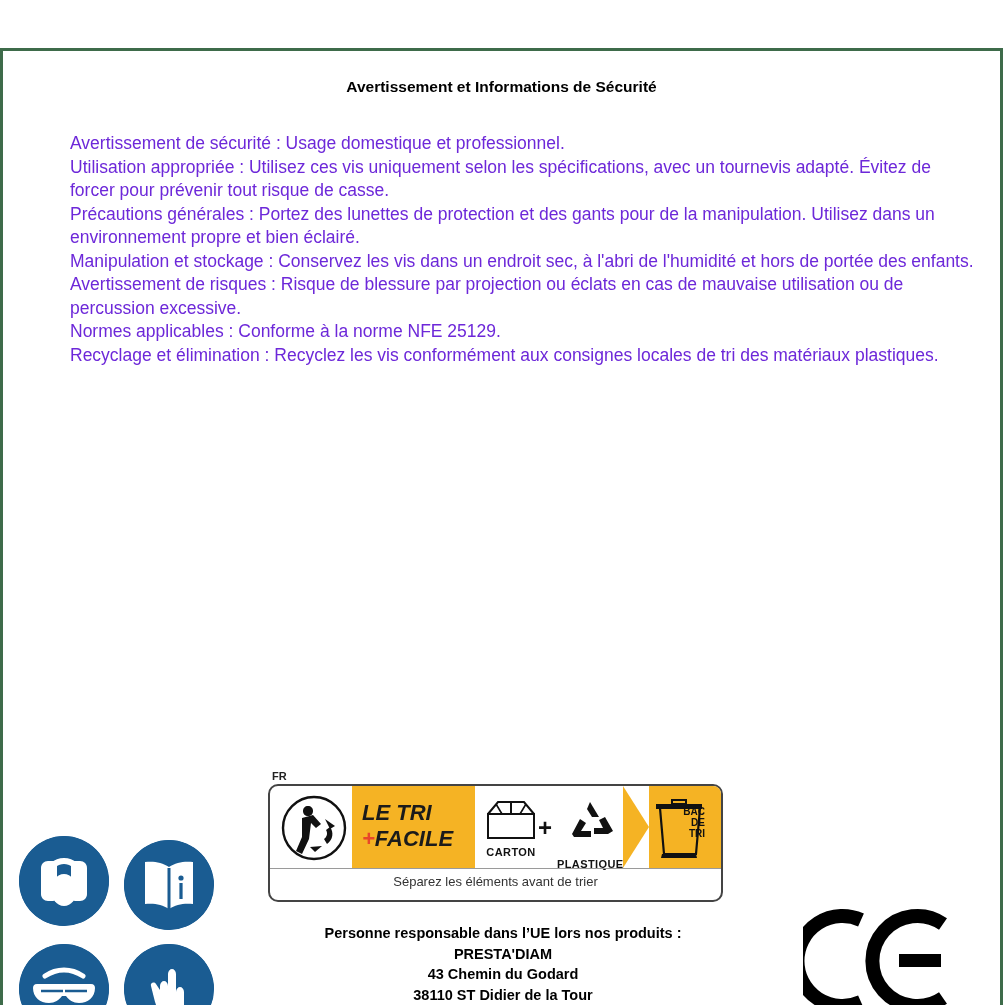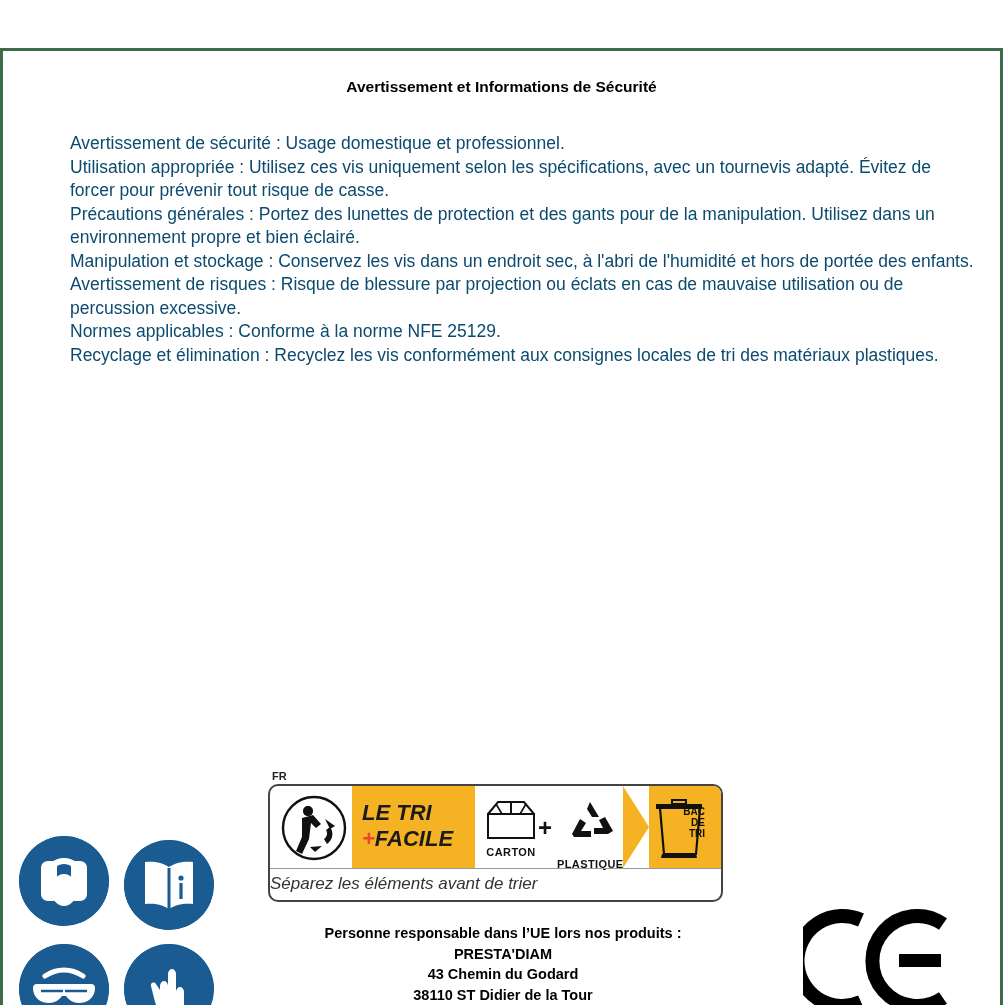--- a/index.html
+++ b/index.html
@@ -27,21 +27,21 @@
     color: #000;
     margin-top: 27px;
   }
   .body-text {
     position: absolute;
     left: 67px;
     top: 81px;
     width: 910px;
     font-size: 17.5px;
     line-height: 23.5px;
-    color: #0c4a6e;
+    color: #6d28d9;
   }
   .body-text p {
     margin: 0;
   }
 
   
   .picto-grid {
     position: absolute;
     left: 16px;
     top: 785px;
@@ -142,23 +142,22 @@
     top: 82px;
     width: 100%;
     height: 1px;
     background: #9a9a9a;
   }
   .sep-text {
     position: absolute;
     left: 0;
     top: 88px;
     width: 100%;
-    text-align: left;
-    font-style: italic;
-    font-size: 17px;
+    text-align: center;
+    font-size: 13px;
     color: #333;
   }
   .mat-label {
     position: absolute;
     font-size: 11px;
     font-weight: bold;
     letter-spacing: .4px;
     color: #111;
     text-align: center;
   }

